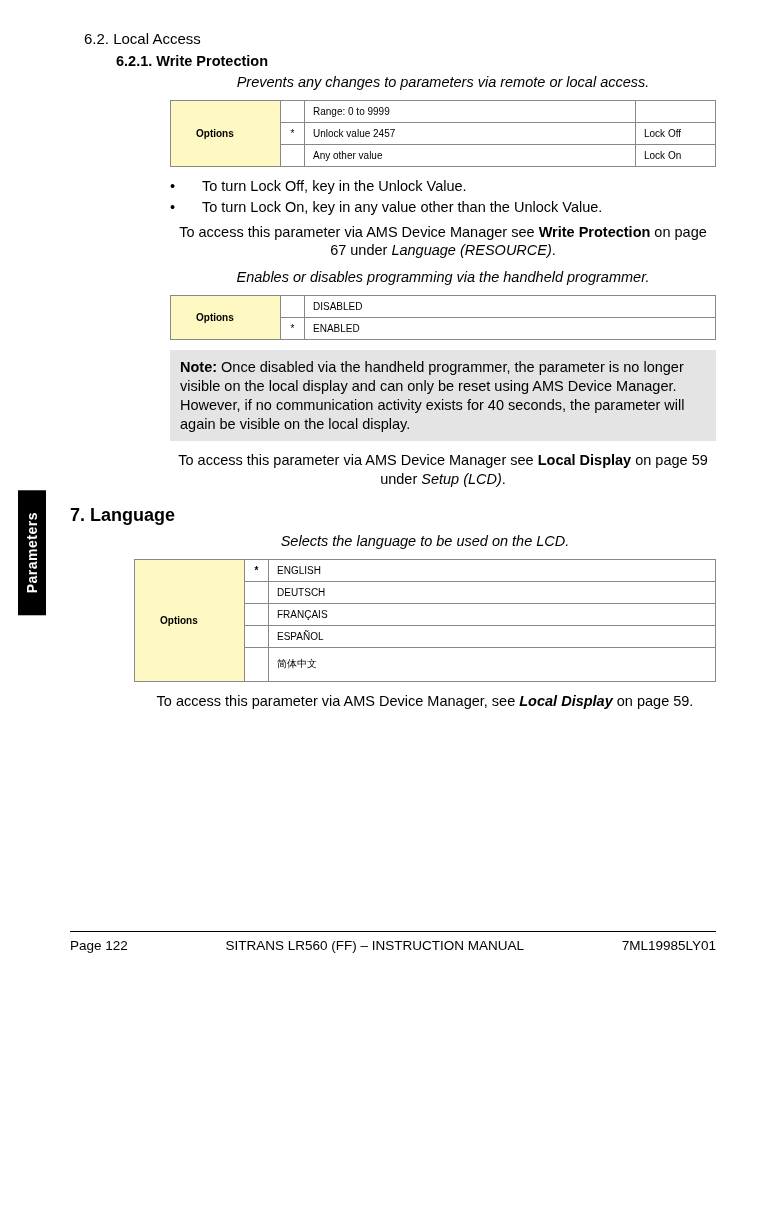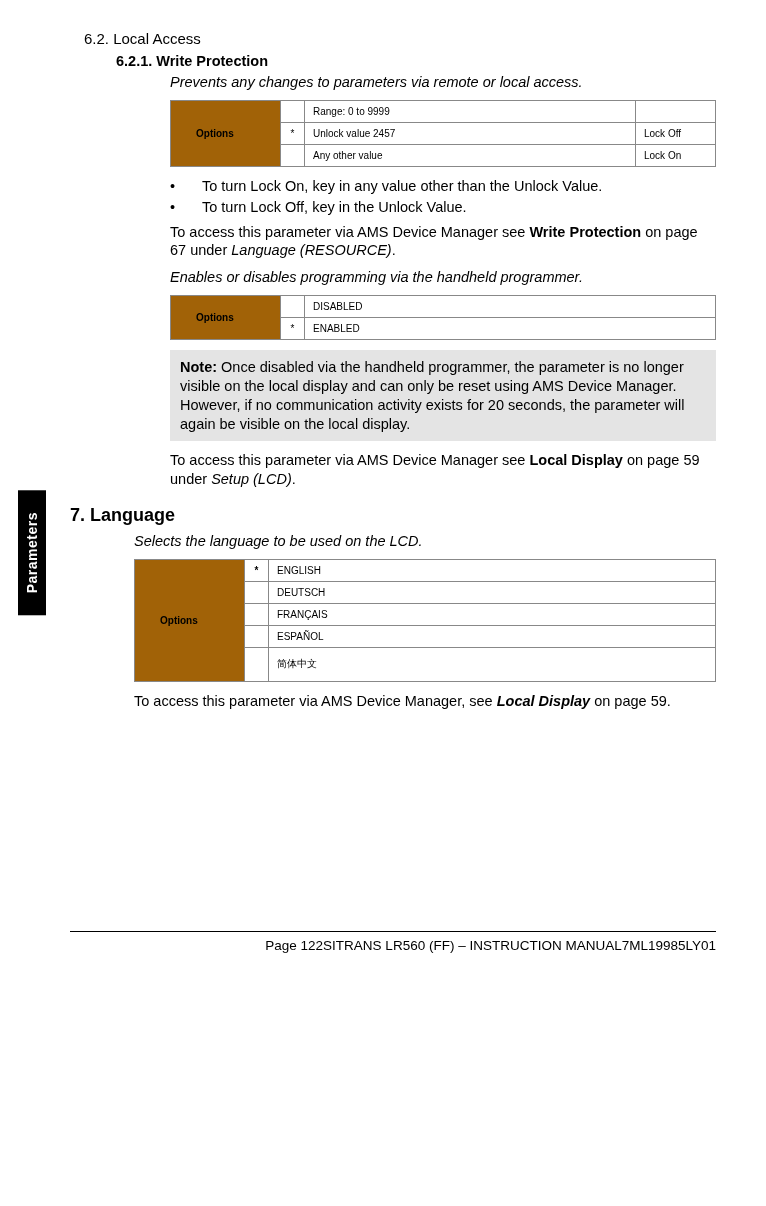--- a/index.html
+++ b/index.html
@@ -40,34 +40,34 @@
     font-size: 14.5px;
     font-weight: bold;
     margin: 6px 0 4px 46px;
   }
   .subsection-body {
     margin-left: 100px;
   }
   .ital {
     font-style: italic;
   }
-  p { margin: 4px 0 8px 0; line-height: 1.3; }
+  p { margin: 4px 0 8px 0; line-height: 1.3; text-align: center; }
   table.optbl {
     border-collapse: collapse;
     margin: 8px 0 10px 0;
     width: 100%;
   }
   table.optbl td {
     border: 1px solid #888;
     padding: 5px 8px;
     vertical-align: middle;
     font-size: 10px;
   }
   table.optbl td.hdr {
-    background: #a16207;
+    background: #fef9c3;
     font-weight: bold;
     width: 110px;
     padding-left: 25px;
   }
   table.optbl td.star {
     width: 24px;
     text-align: center;
   }
   ul.bullets {
     list-style: none;
@@ -98,21 +98,21 @@
     margin: 16px 0 6px 0;
   }
   .bigsection-body {
     margin-left: 64px;
   }
   .footer-rule {
     border-top: 1px solid #000;
     margin-top: 220px;
     padding-top: 6px;
     display: flex;
-    justify-content: flex-end;
+    justify-content: space-between;
     font-size: 13.5px;
   }
   .bold { font-weight: bold; }
 </style>
 </head>
 <body>
 
 <div class="page">
 
   <div class="side-tab">Parameters</div>
@@ -138,22 +138,22 @@
       </tr>
       <tr>
         <td class="star"></td>
         <td>Any other value</td>
         <td>Lock On</td>
       </tr>
     </tbody>
       </table>
 
     <ul class="bullets">
+      <li>To turn Lock Off, key in the Unlock Value.</li>
       <li>To turn Lock On, key in any value other than the Unlock Value.</li>
-      <li>To turn Lock Off, key in the Unlock Value.</li>
     </ul>
 
     <p>
       <span>To access this parameter via AMS Device Manager see </span><span class="bold">Write Protection</span><span> on page 67 under </span><span class="ital">Language (RESOURCE)</span><span>.</span>
     </p>
   </div>
 
   <div class="subsection-body">
     <p class="ital">Enables or disables programming via the handheld programmer.</p>
 
@@ -165,21 +165,21 @@
         <td>DISABLED</td>
       </tr>
       <tr>
         <td class="star">*</td>
         <td>ENABLED</td>
       </tr>
     </tbody>
       </table>
 
     <div class="note-box">
-      <b>Note:</b><span> Once disabled via the handheld programmer, the parameter is no longer visible on the local display and can only be reset using AMS Device Manager. However, if no communication activity exists for 20 seconds, the parameter will again be visible on the local display.</span>
+      <b>Note:</b><span> Once disabled via the handheld programmer, the parameter is no longer visible on the local display and can only be reset using AMS Device Manager. However, if no communication activity exists for 40 seconds, the parameter will again be visible on the local display.</span>
     </div>
 
     <p>
       <span>To access this parameter via AMS Device Manager see </span><span class="bold">Local Display</span><span> on page 59 under </span><span class="ital">Setup (LCD)</span><span>.</span>
     </p>
   </div>
 
   <h1 class="bigsection">7.    Language</h1>
   <div class="bigsection-body">
     <p class="ital">Selects the language to be used on the LCD.</p>

